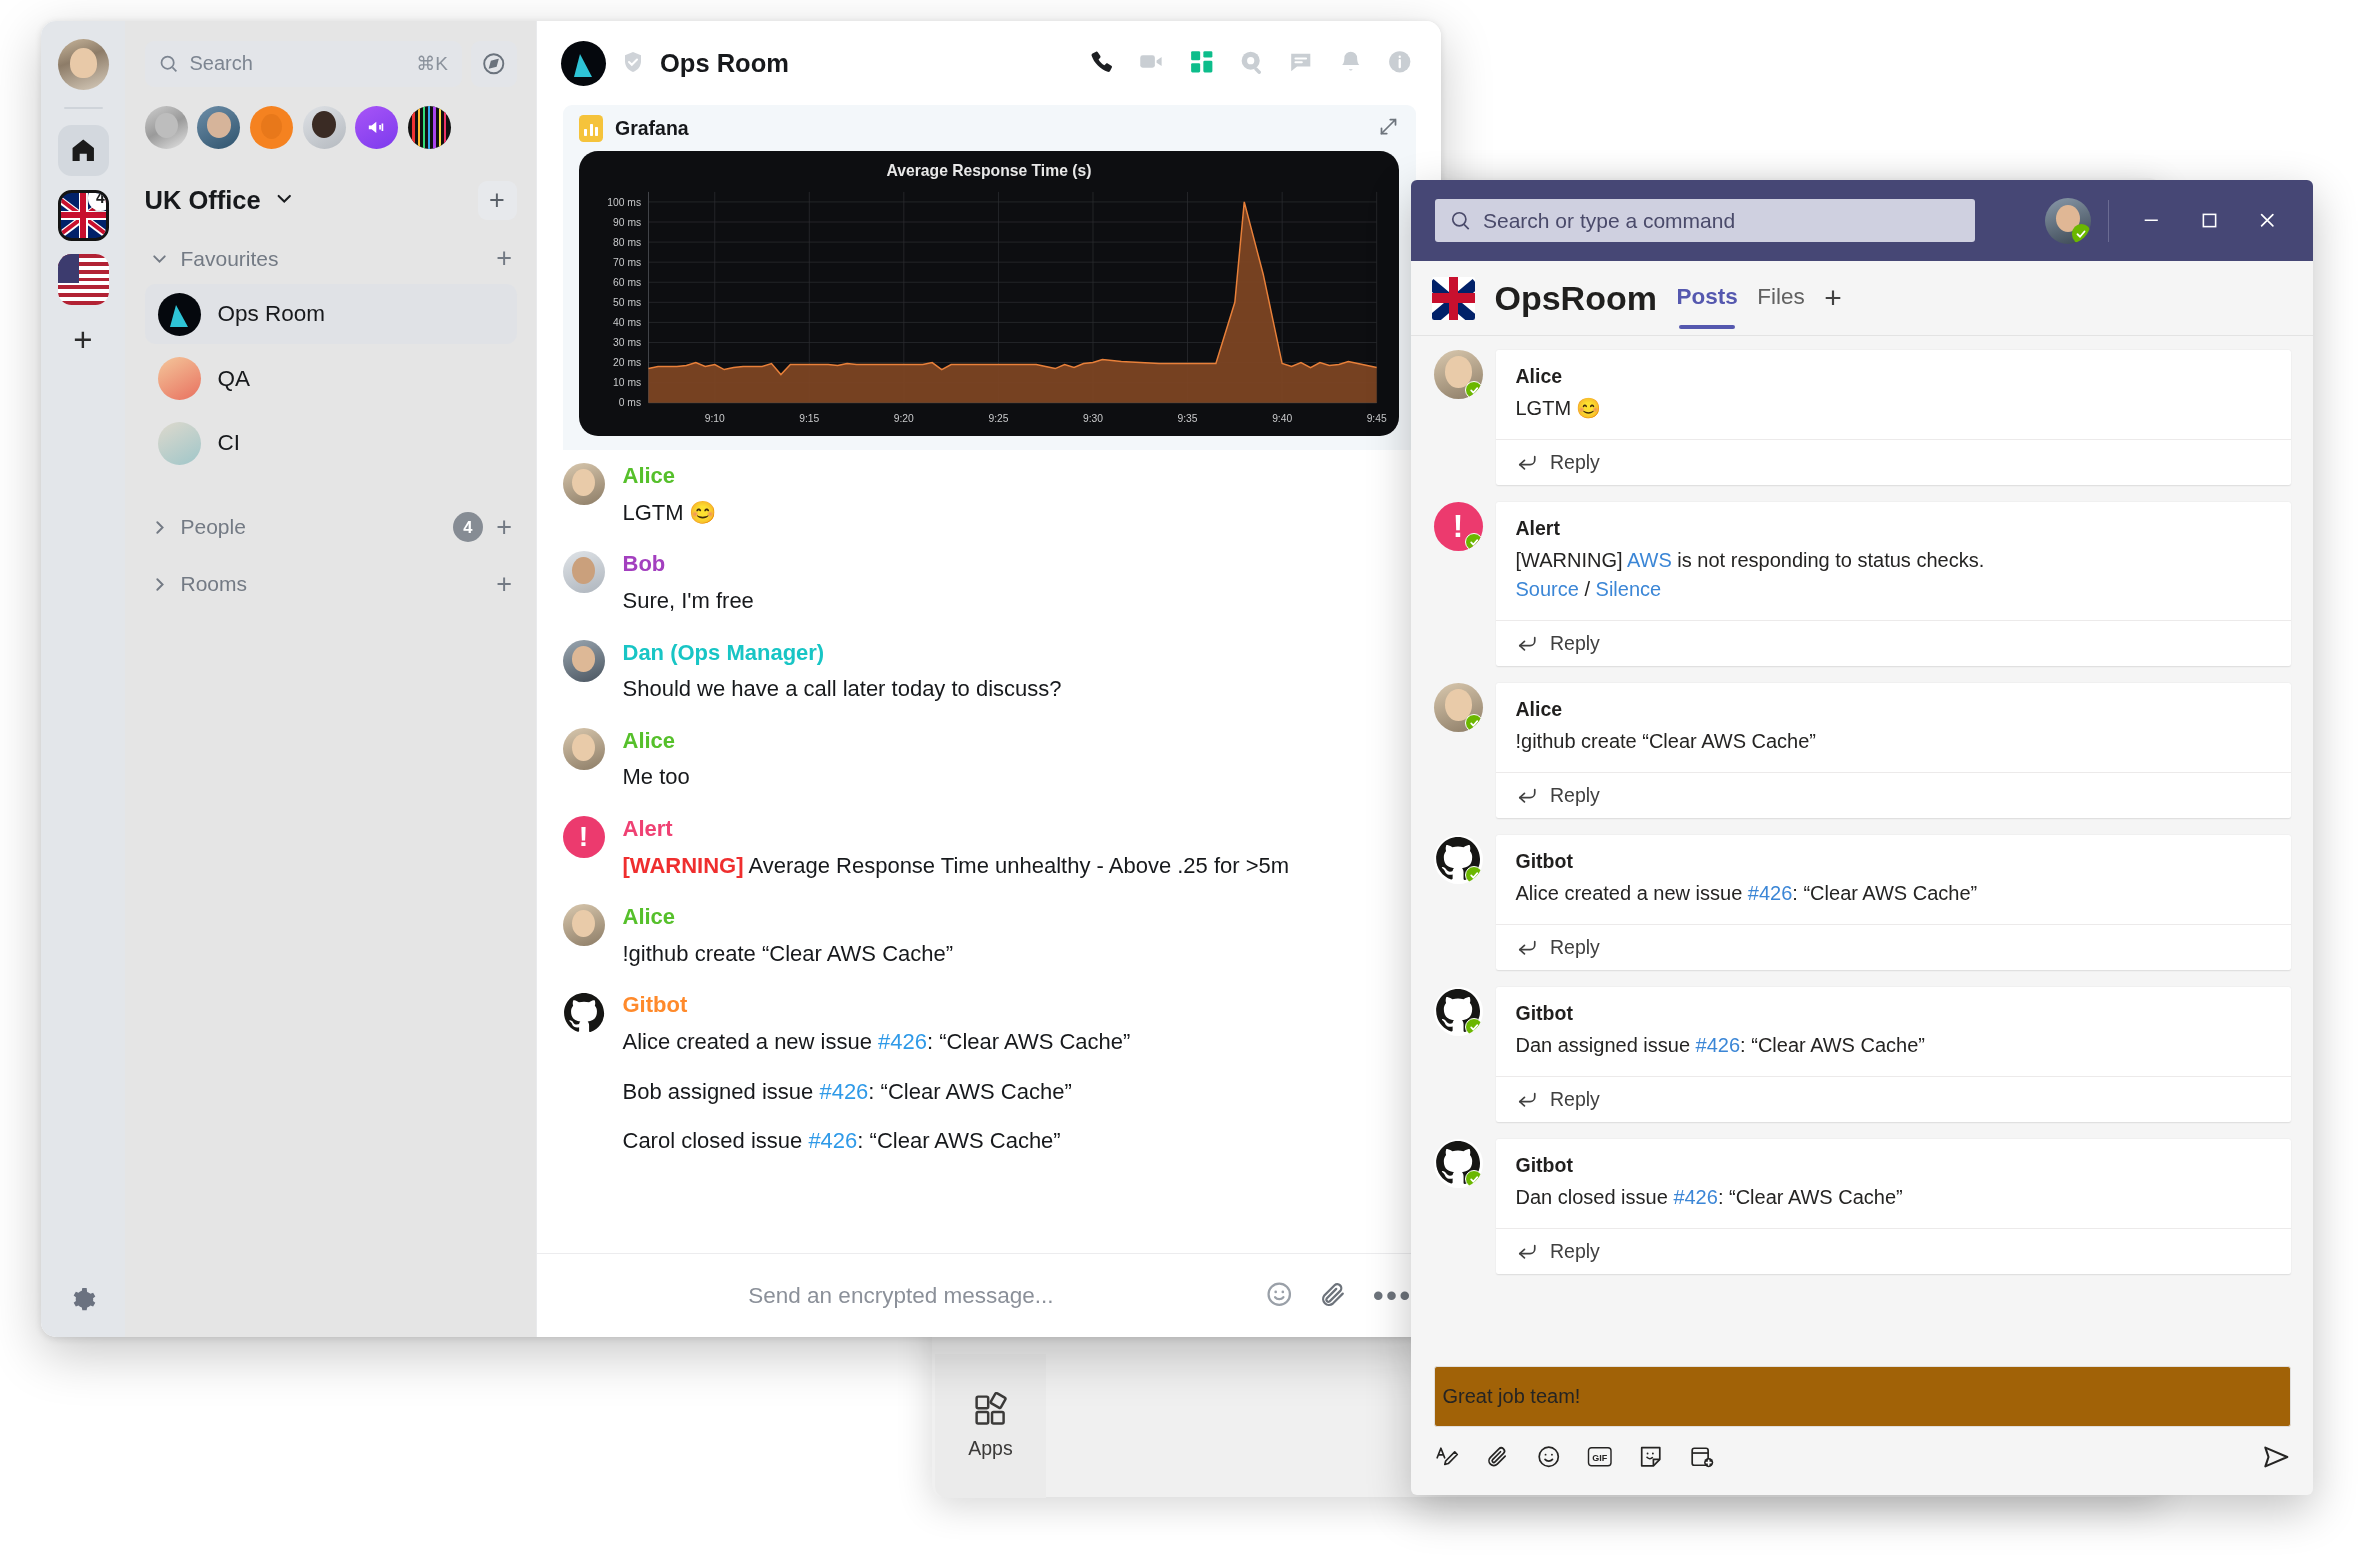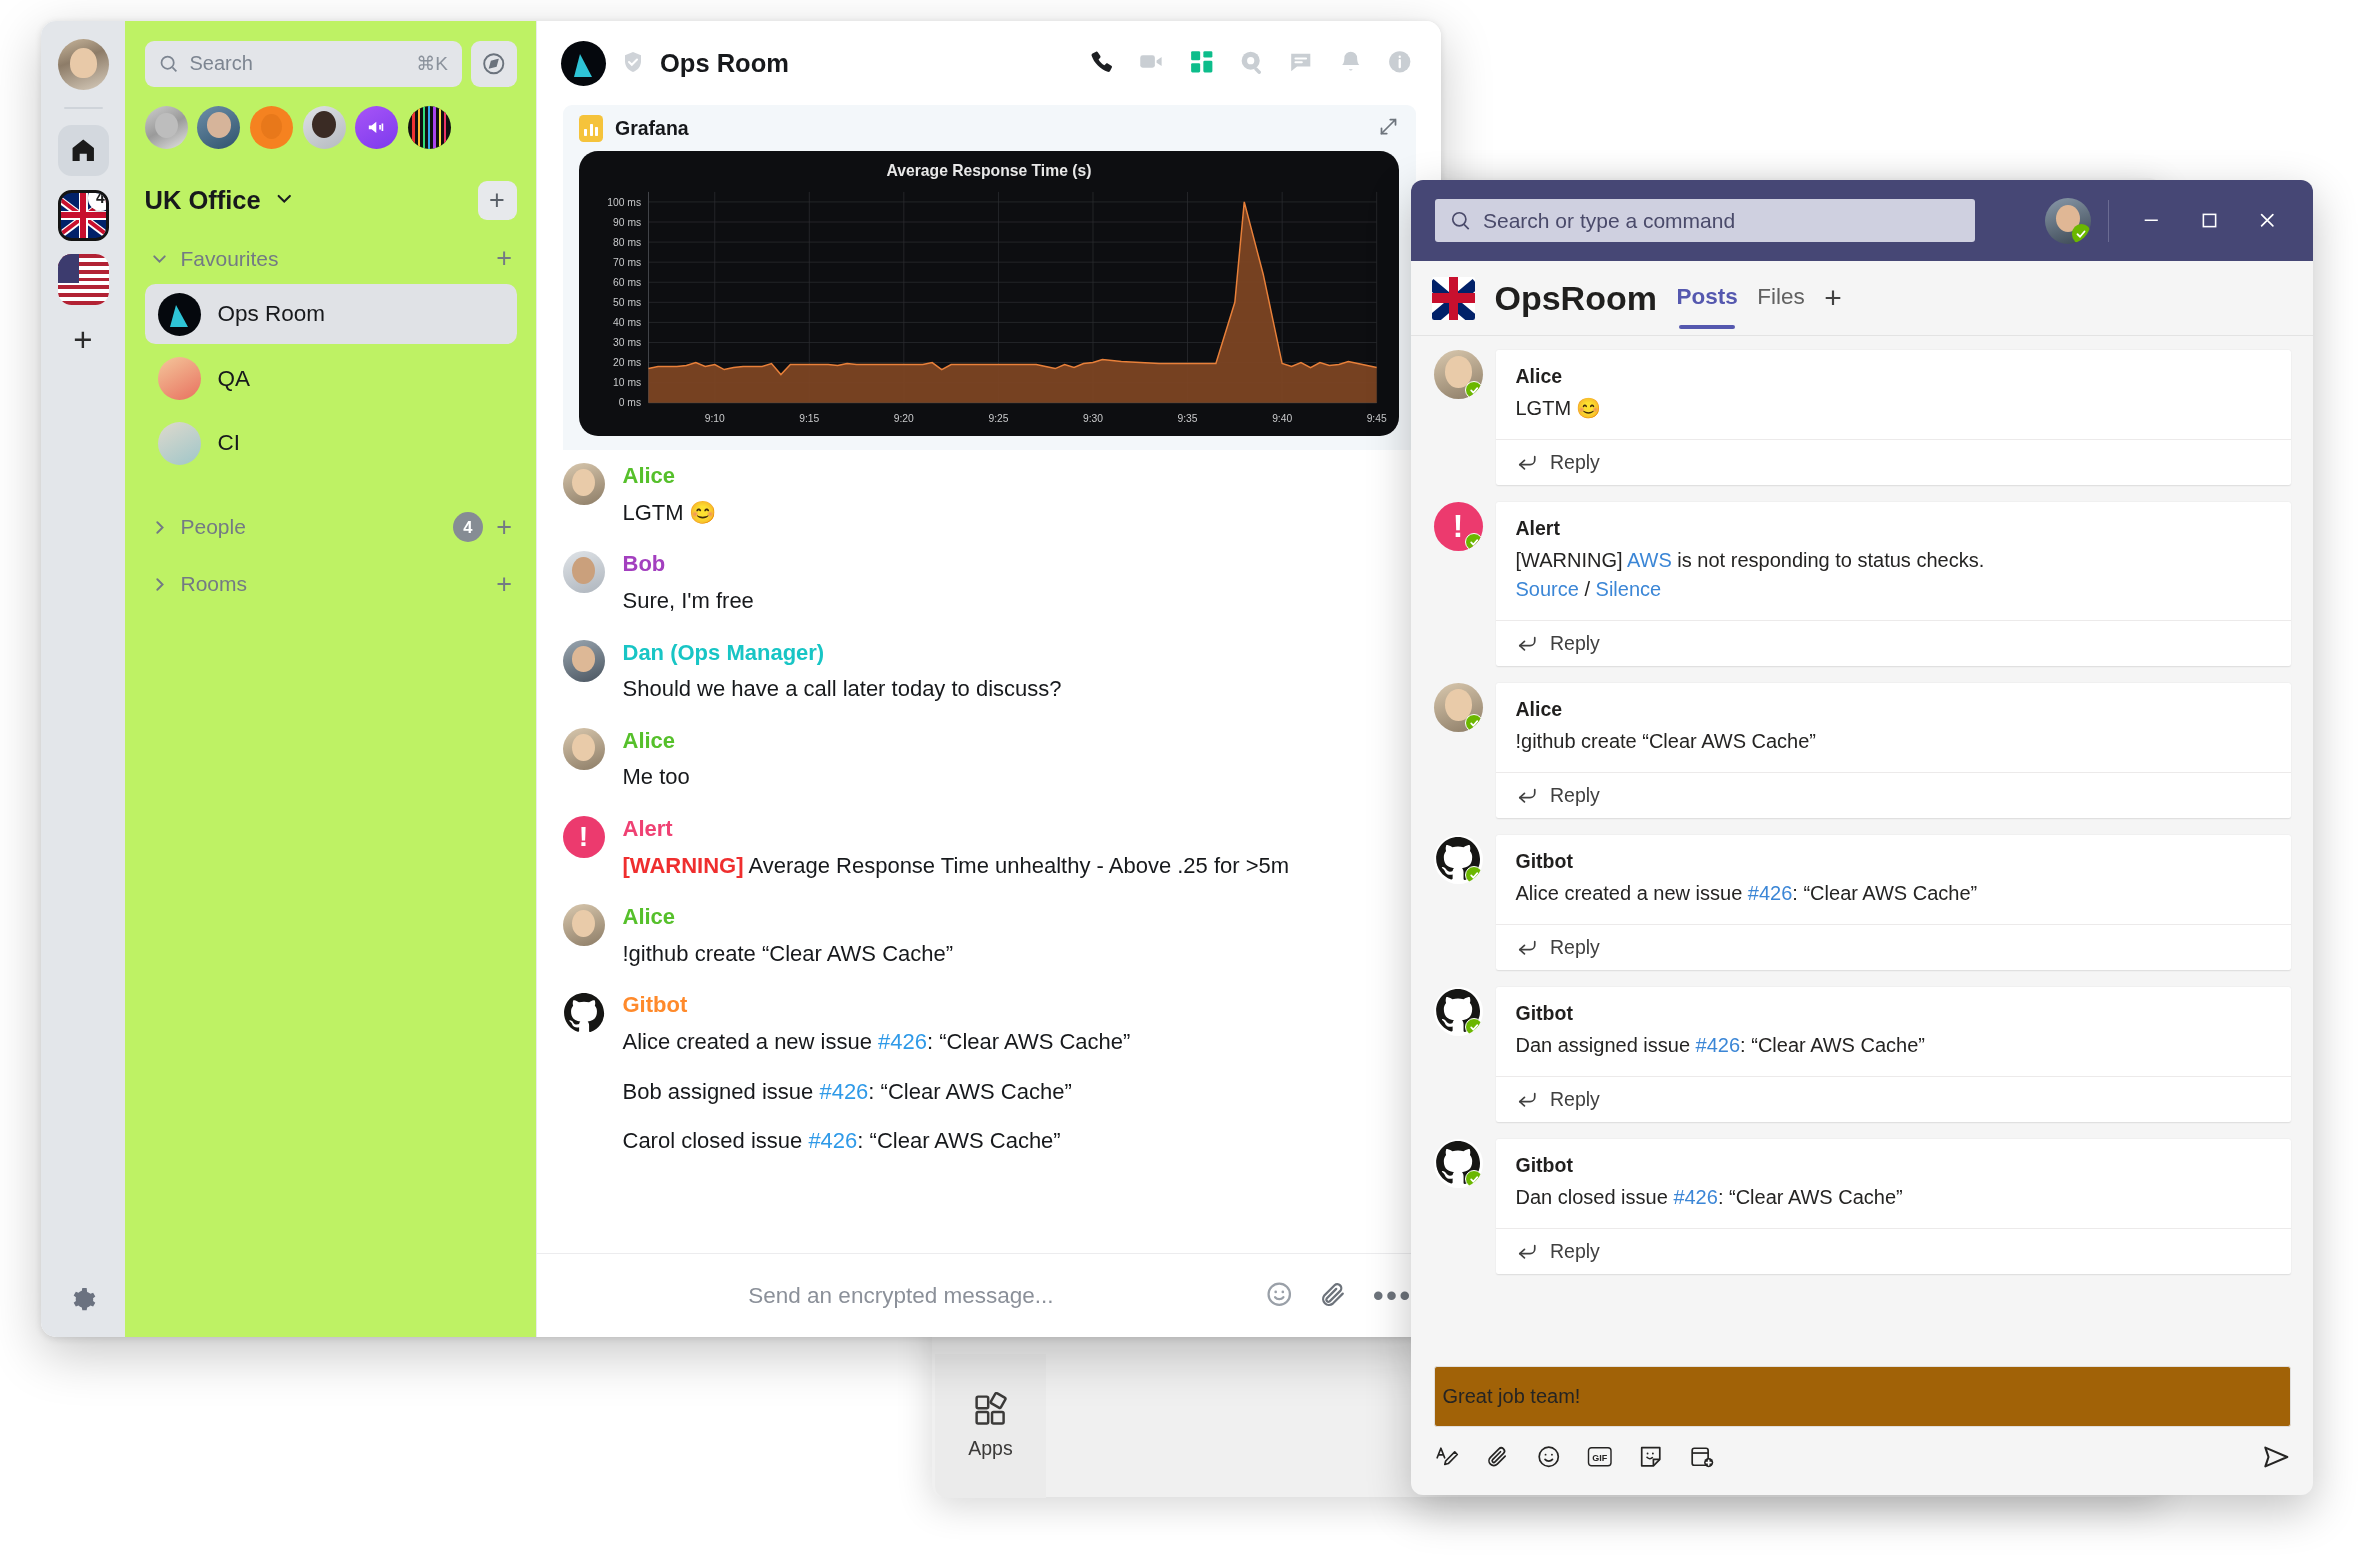--- a/index.html
+++ b/index.html
@@ -96,21 +96,21 @@
     background:#fff;margin-bottom:18px;cursor:pointer;
   }
   .flag-us .stripe{position:absolute;left:0;width:100%;height:3.9px;background:#B22234;}
   .flag-us .canton{position:absolute;left:0;top:0;width:42%;height:28.5px;background:#3C3B6E;}
   .rail-plus{font-size:33px;color:#2b2b2b;font-weight:300;line-height:1;cursor:pointer;}
   .rail-gear{position:absolute;bottom:19.5px;left:50%;transform:translateX(-50%);cursor:pointer;}
 
   
   .room-col {
     width:411px; flex:0 0 411px;
-    background:#bef264;
+    background:#e5e5e5;
     padding:19.5px 19.5px 0 19.5px;
     position:relative;
   }
   .search-row{display:flex;align-items:center;gap:9px;margin-bottom:19.5px;}
   .search-box{
     flex:1; height:46px; background:#e3e5e9; border-radius:9px;
     display:flex; align-items:center; padding:0 13.5px; gap:10.5px; cursor:text;
   }
   .search-ph{color:#7d8591;font-size:20px;flex:1;}
   .kbd{color:#8b929c;font-size:19px;}
@@ -209,21 +209,21 @@
   .composer{
     height:84px;flex:0 0 84px;border-top:0.7px solid #ececee;
     display:flex;align-items:center;padding:0 28.5px 0 25.5px;gap:25.5px;text-align:center;
   }
   .comp-ph{flex:1;color:#8b9099;font-size:22.5px;cursor:text;}
 
   
   .teams-window{
     position:absolute; left:1411px; top:180px;
     width:902px; height:1315px;
-    background:#f5f5f5; border-radius:12px;
+    background:#f5f5f5; border-radius:6px;
     box-shadow:0 15px 45px rgba(0,0,0,.24);
     overflow:hidden; display:flex; flex-direction:column;
   }
   .tw-title{
     height:81px;flex:0 0 81px;background:#464775;display:flex;align-items:center;
     padding:0 16.5px 0 0;gap:0;
   }
   .tw-search{
     margin-left:24px;flex:1;max-width:540px;height:43px;background:#cfd0e0;border-radius:3px;
     display:flex;align-items:center;gap:12px;padding:0 13.5px;cursor:text;

